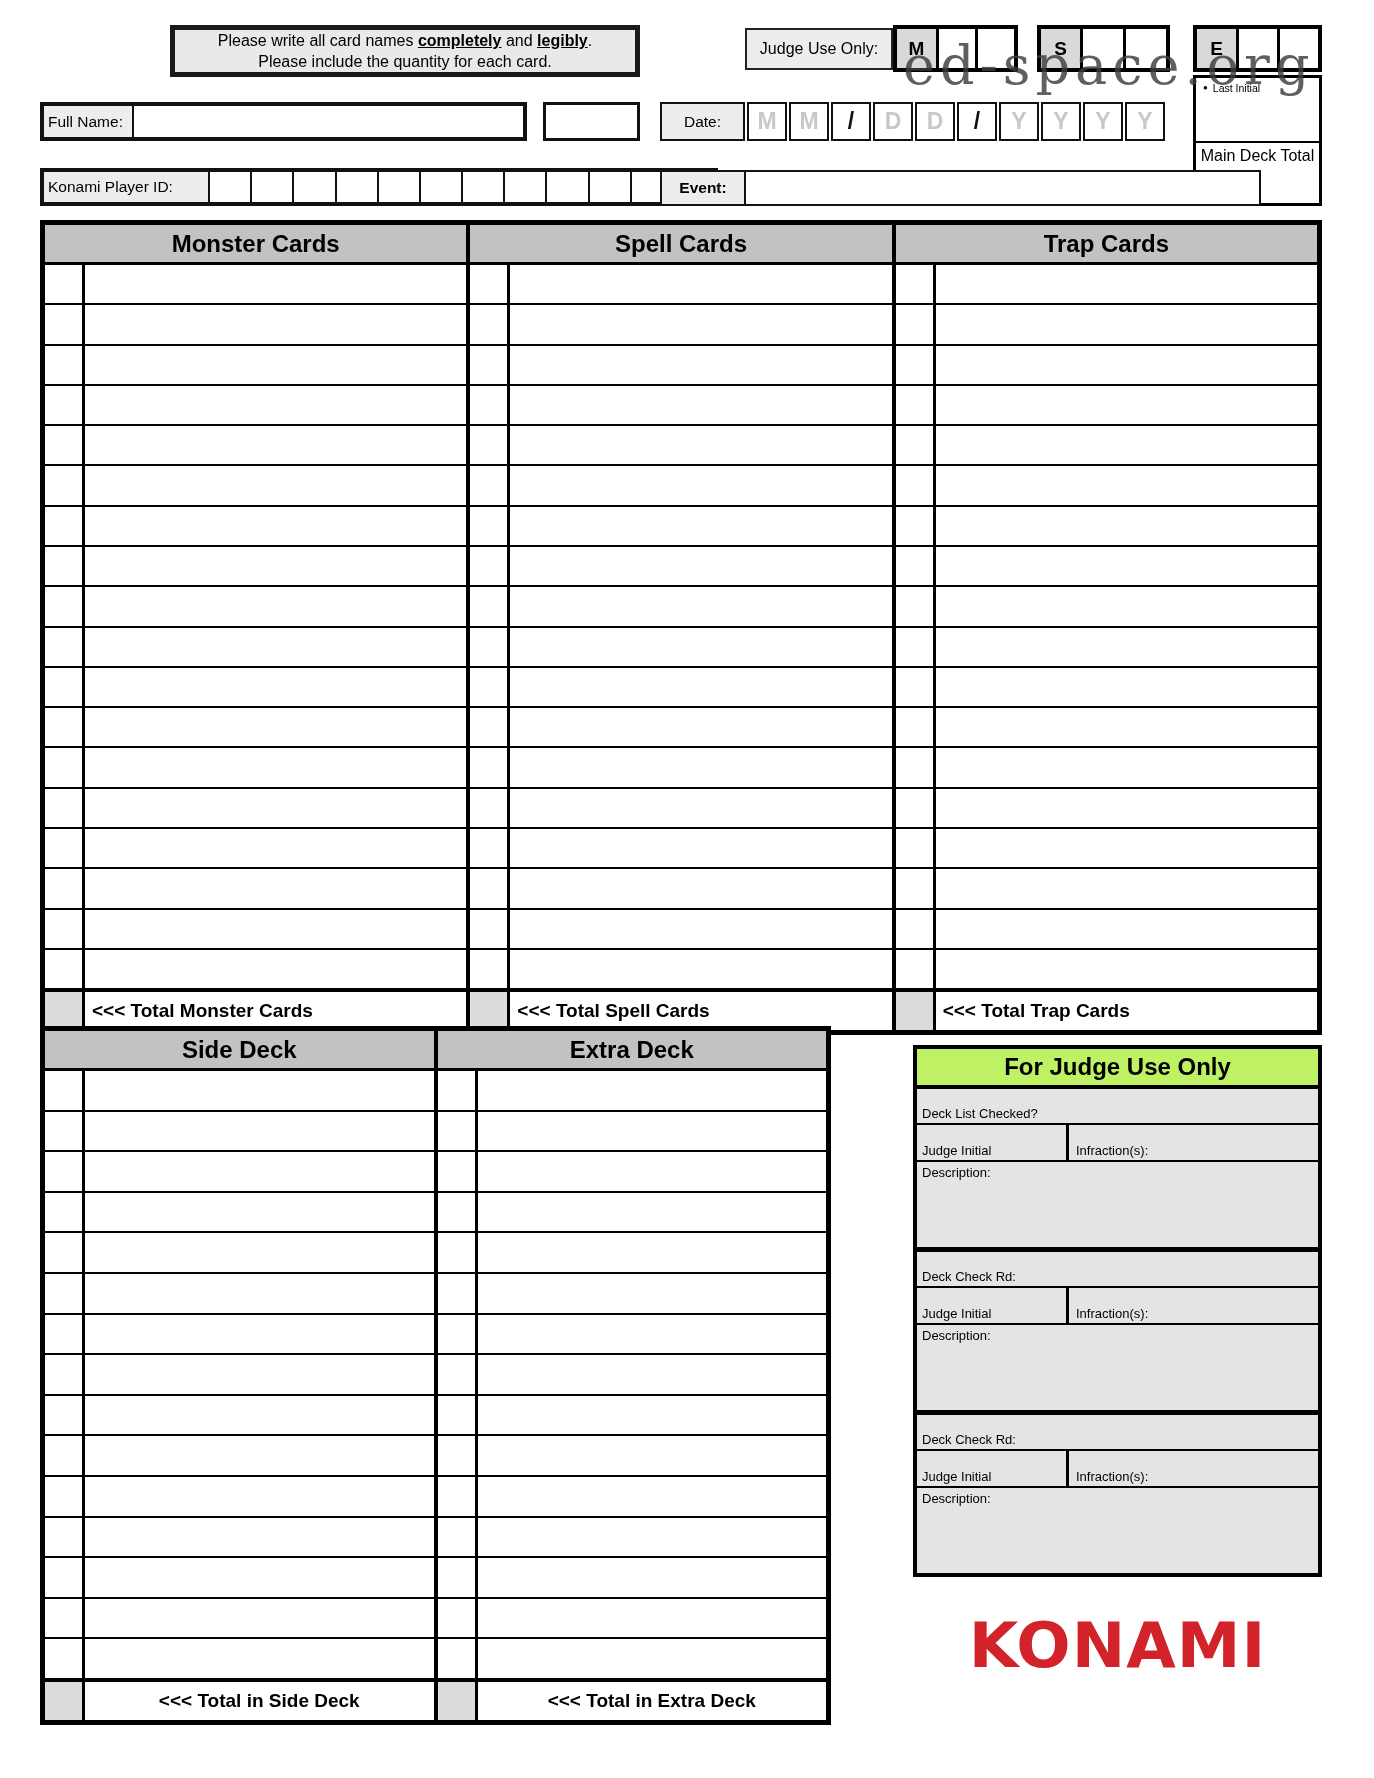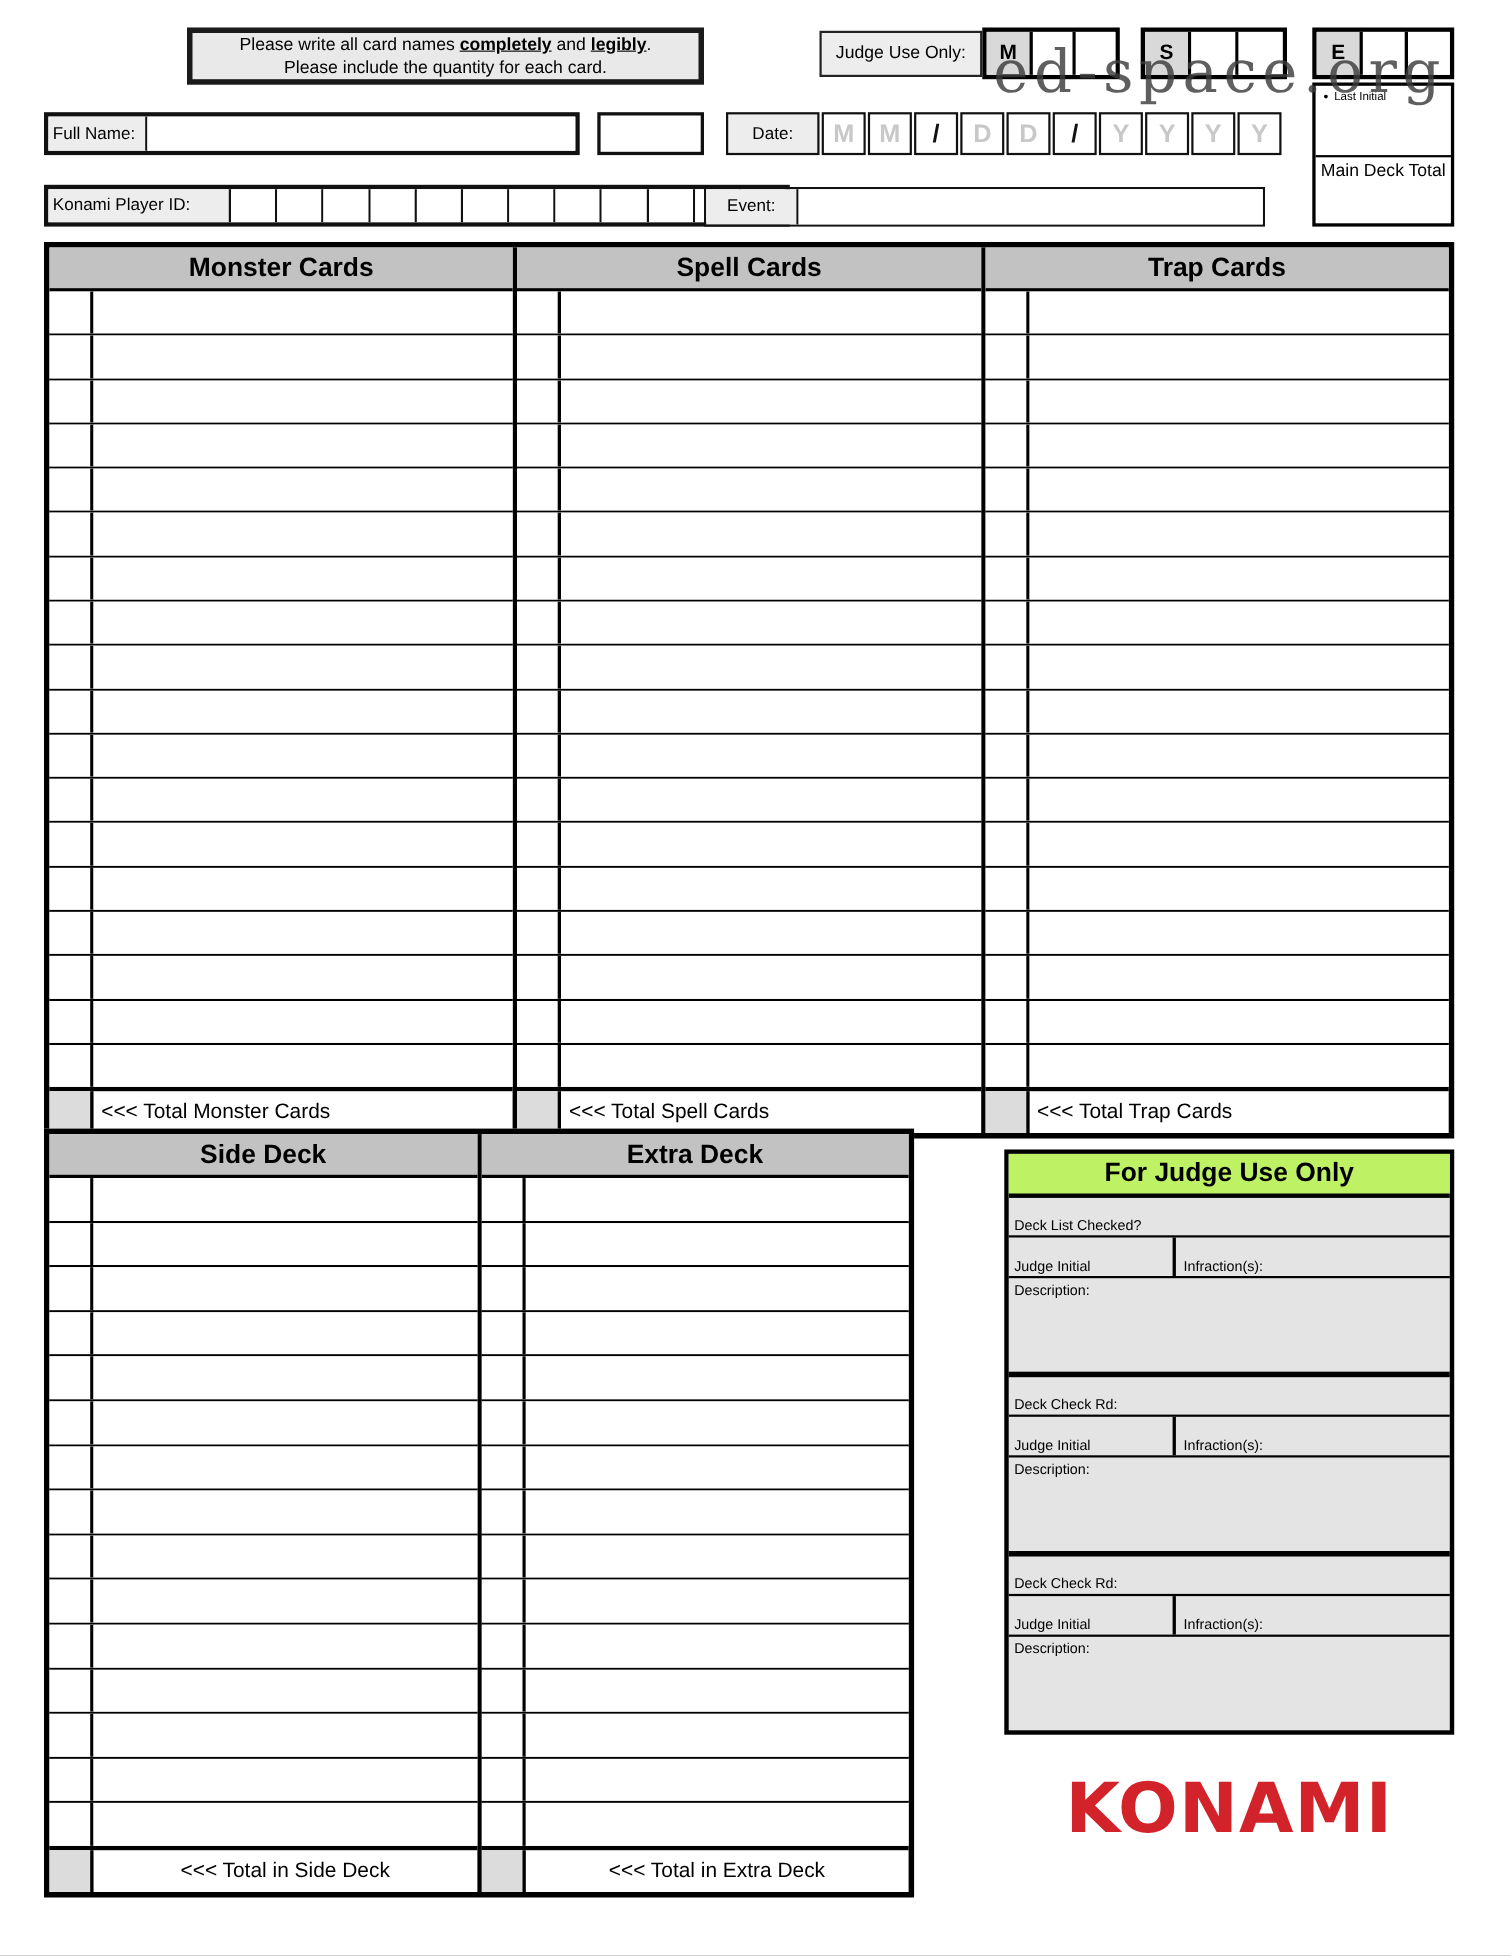--- a/index.html
+++ b/index.html
@@ -52,37 +52,37 @@
   .date-label { width: 85px; height: 39px; background: #ededed; border: 2px solid #111; display:flex; align-items:center; justify-content:center; font-size: 15.5px; margin-right: 2px; }
   .date-cells { display: flex; gap: 2px; }
   .date-cell { width: 40px; height: 39px; border: 2px solid #111; background: #fff; display:flex; align-items:center; justify-content:center; font-weight: bold; font-size: 23px; color: #c8c8c8; }
   .date-cell.slash { color: #111; }
   
   .pid-row { position: absolute; left: 40px; top: 168px; width: 678px; height: 38px; border: 4px solid #111; display: flex; }
   .pid-label { width: 166px; background: #ededed; border-right: 2px solid #111; display: flex; align-items: center; padding-left: 4px; font-size: 15.5px; }
   .pid-cell { flex: 1; border-right: 2px solid #111; background: #fff; }
   .pid-cell:last-child { border-right: none; }
   
-  .event-row { position: absolute; left: 640px; top: 170px; width: 510px; height: 36px; border: 2px solid #111; display: flex; }
+  .event-row { position: absolute; left: 660px; top: 170px; width: 601px; height: 36px; border: 2px solid #111; display: flex; font-weight: bold; }
   .event-label { width: 84px; background: #ededed; border-right: 2px solid #111; display:flex; align-items:center; justify-content:center; font-size: 15.5px; }
   .event-input { flex: 1; background: #fff; }
   
   .deck-table { position: absolute; border: 5px solid #000; display: flex; background:#fff; }
   #main-table { left: 40px; top: 220px; width: 1282px; height: 815px; }
   #side-table { left: 40px; top: 1026px; width: 791px; height: 699px; }
   .dcol { flex: 1; border-right: 4px solid #000; display: flex; flex-direction: column; }
   .dcol:last-child { border-right: none; }
   .col-header { height: 40px; background: #c2c2c2; border-bottom: 3px solid #000; display: flex; align-items: center; justify-content: center; font-weight: bold; font-size: 24px; }
   .rows { flex: 1; display: flex; flex-direction: column; }
   .drow { flex: 1; border-bottom: 2px solid #000; display: flex; }
   .drow .qty { width: 40px; border-right: 3px solid #000; background: #fff; }
   .drow .nm { flex: 1; background: #fff; }
   .total-row { height: 40px; border-top: 2px solid #000; display: flex; }
   .total-row .qty { width: 40px; border-right: 3px solid #000; background: #dcdcdc; }
-  .total-row .tlabel { flex: 1; display: flex; align-items: center; font-weight: normal; font-size: 19px; padding-left: 7px; }
+  .total-row .tlabel { flex: 1; display: flex; align-items: center; font-weight: bold; font-size: 19px; padding-left: 7px; }
   .total-row.centered .tlabel { justify-content: center; padding-left: 0; }
   
   .judge-panel { position: absolute; left: 913px; top: 1045px; width: 409px; height: 532px; border: 4px solid #000; background: #e4e4e4; display: flex; flex-direction: column; }
   .jp-header { height: 40px; background: #bef264; border-bottom: 4px solid #000; display: flex; align-items: center; justify-content: center; font-weight: bold; font-size: 24px; }
   .jp-section { flex: 1; border-bottom: 5px solid #000; display: flex; flex-direction: column; }
   .jp-section:last-child { border-bottom: none; }
   .jp-check { height: 36px; border-bottom: 2px solid #000; font-size: 13px; display: flex; align-items: flex-end; padding: 2px 5px; }
   .jp-row { height: 37px; border-bottom: 2px solid #000; display: flex; }
   .jp-ji { width: 152px; border-right: 3px solid #000; display: flex; align-items: flex-end; padding: 2px 5px; font-size: 13px; }
   .jp-inf { flex: 1; display: flex; align-items: flex-end; padding: 2px 7px; font-size: 13px; }

